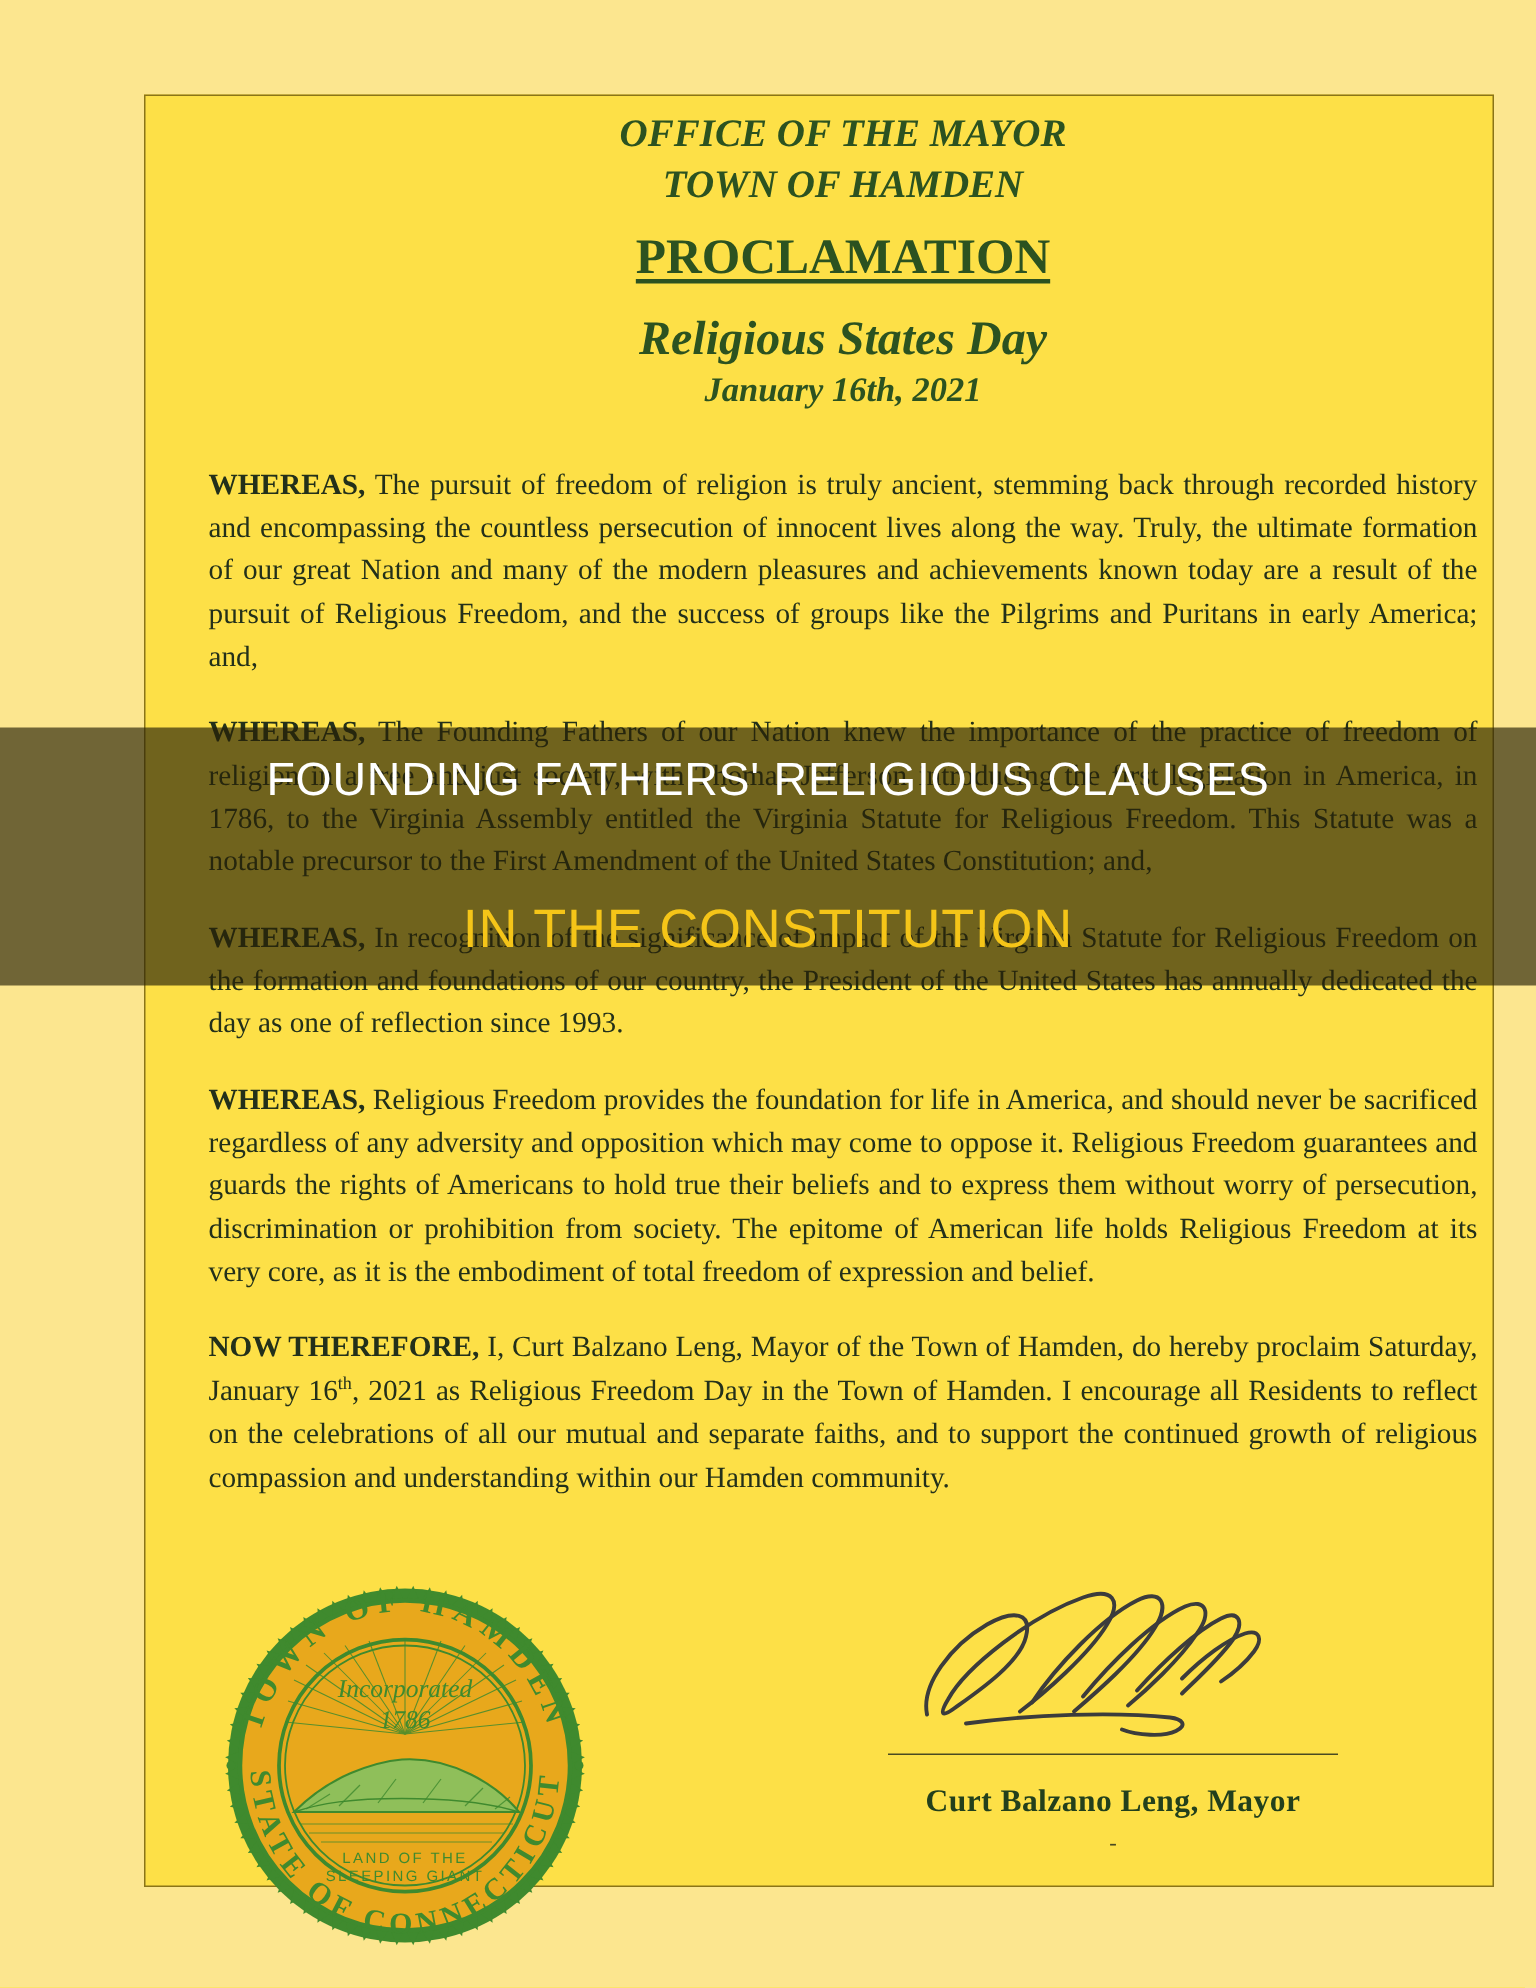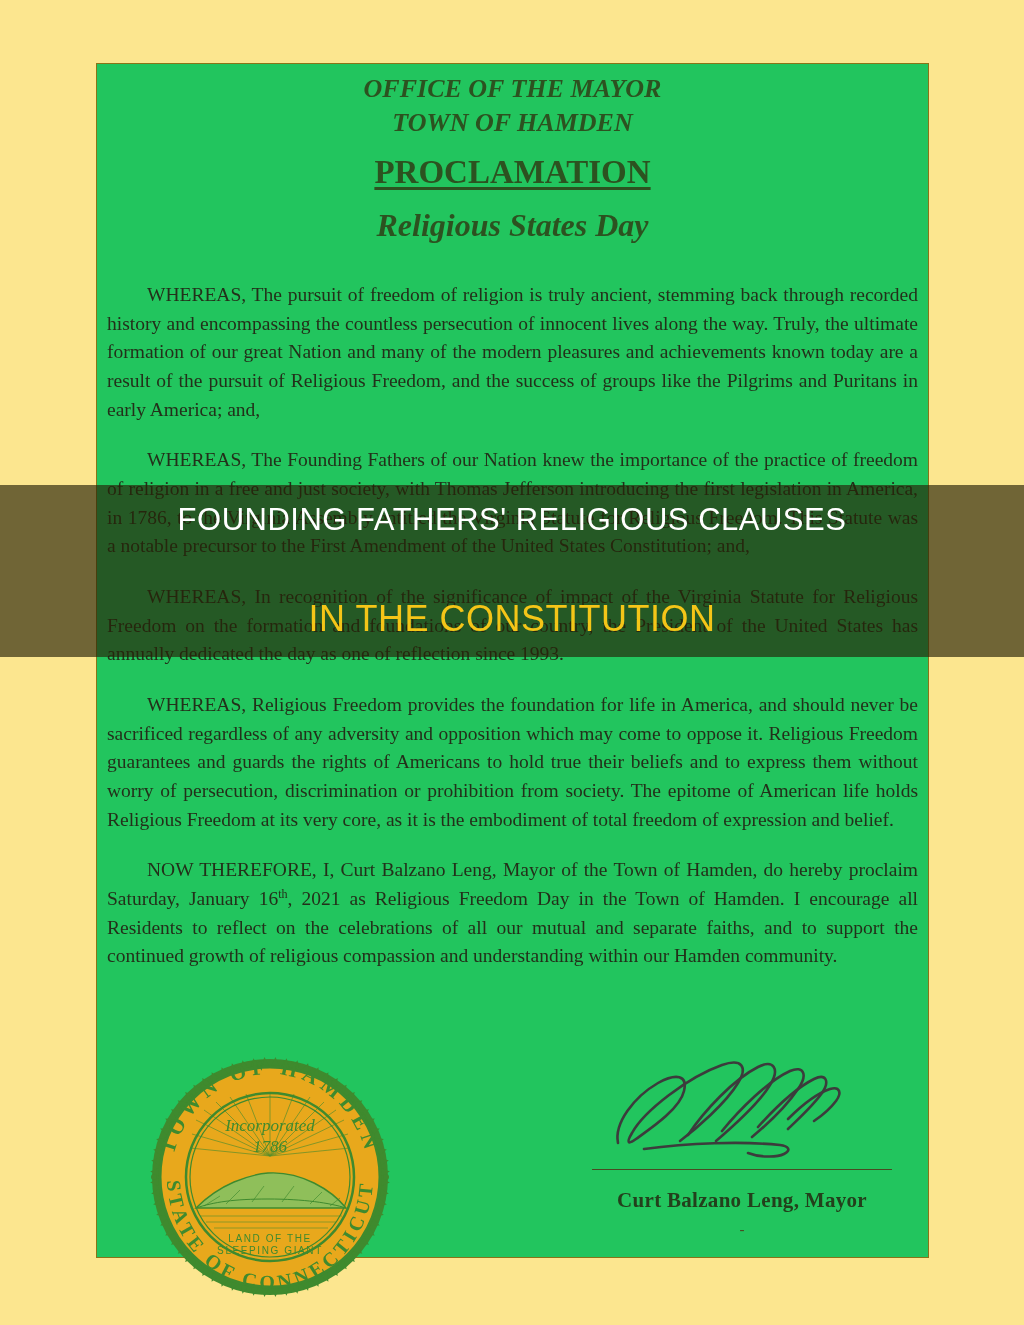--- a/index.html
+++ b/index.html
@@ -13,25 +13,26 @@
     font-family: "Liberation Serif", serif;
     position: relative;
     overflow: hidden;
   }
 
   
   #doc-frame {
     position: absolute;
     left: 96px;
     top: 63px;
-    width: 833px;
+    width: 900px;
     height: 1195px;
     border: 1.5px solid #8a7418;
     box-sizing: border-box;
-    background: #22c55e;
+    background: #fde047;
+    padding-left: 32px;
   }
 
   
   #heading {
     text-align: center;
     padding-top: 8px;
     color: #2c5220;
   }
   .hd-line1, .hd-line2 {
     font-weight: bold;
@@ -71,22 +72,21 @@
     padding-top: 18px;
   }
   .para {
     text-align: justify;
     font-size: 19.5px;
     line-height: 1.47;
     color: #23301a;
     margin-bottom: 22px;
   }
   .para .lead {
-    font-weight: normal;
-    margin-left: 40px;
+    font-weight: bold;
   }
   .para sup {
     font-size: 0.62em;
     vertical-align: super;
   }
 
   
   #sig-zone {
     position: absolute;
     left: 0;
@@ -177,20 +177,21 @@
 </head>
 <body>
 
 <div id="doc-frame">
 
   <div id="heading">
     <div class="hd-line1">OFFICE OF THE MAYOR</div>
     <div class="hd-line2">TOWN OF HAMDEN</div>
     <div class="hd-proclamation">PROCLAMATION</div>
     <div class="hd-subject">Religious States Day</div>
+    <div class="hd-date">January 16th, 2021</div>
   </div>
 
   <div id="body-text">
 
     <p class="para">
       <span class="lead">WHEREAS,</span><span> The pursuit of freedom of religion is truly ancient, stemming back through recorded history and encompassing the countless persecution of innocent lives along the way. Truly, the ultimate formation of our great Nation and many of the modern pleasures and achievements known today are a result of the pursuit of Religious Freedom, and the success of groups like the Pilgrims and Puritans in early America; and,</span>
     </p>
 
     <p class="para">
       <span class="lead">WHEREAS,</span><span> The Founding Fathers of our Nation knew the importance of the practice of freedom of religion in a free and just society, with Thomas Jefferson introducing the first legislation in America, in 1786, to the Virginia Assembly entitled the Virginia Statute for Religious Freedom. This Statute was a notable precursor to the First Amendment of the United States Constitution; and,</span>

